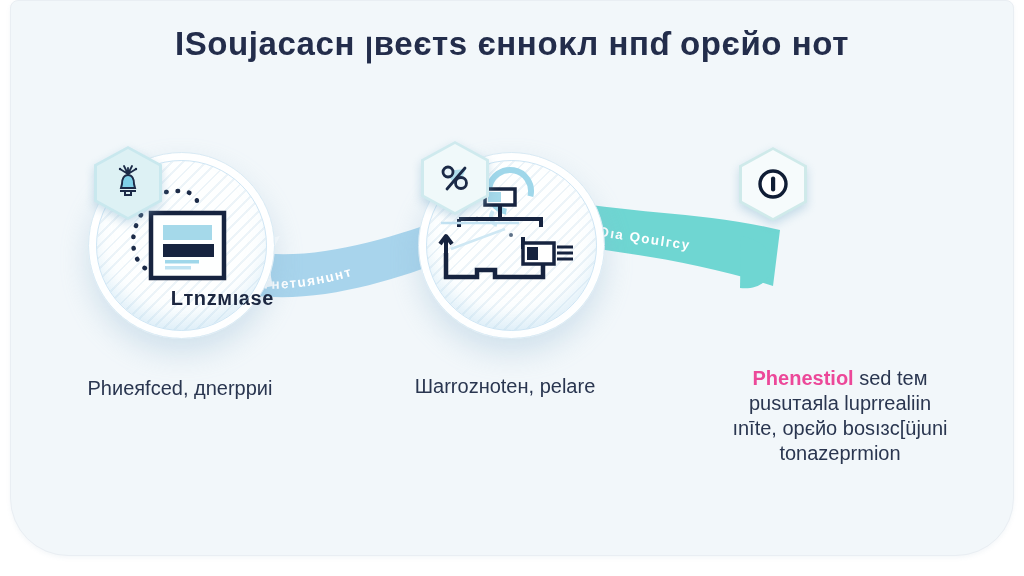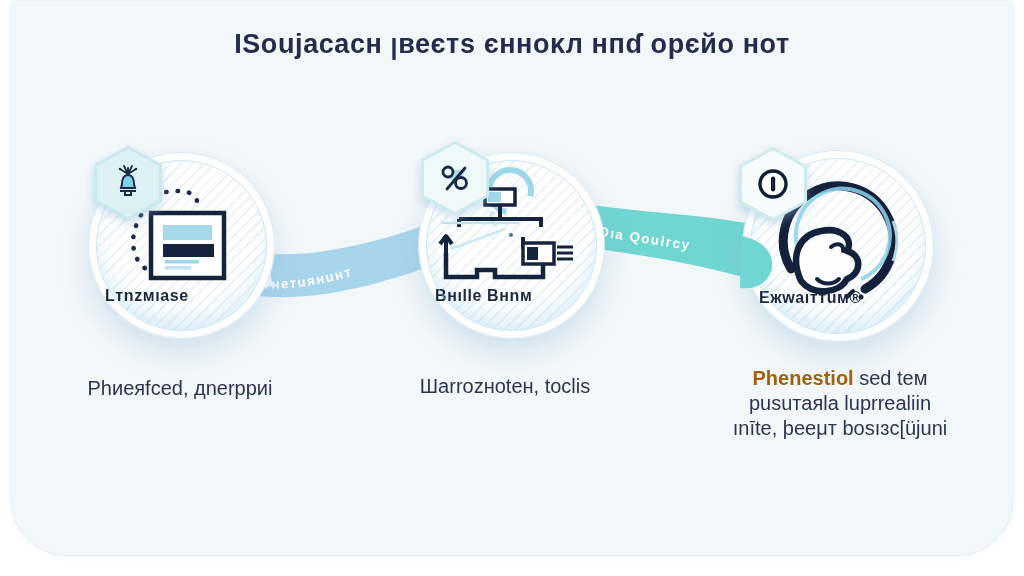--- a/index.html
+++ b/index.html
@@ -9,52 +9,52 @@
   }
   .stage{position:relative;width:1024px;height:576px;}
   .card{
     position:absolute;left:10px;top:0;right:10px;bottom:20px;
     background:#f2f7fa;border:1px solid #e9eef3;
     border-radius:8px 8px 58px 58px;
     box-shadow:0 2px 4px rgba(120,150,175,.08);
   }
   .title-block{position:absolute;left:0;right:0;top:26px;text-align:center;z-index:5;}
   .title-line{
-    font-size:27px;font-weight:700;color:#232d4b;letter-spacing:.6px;line-height:36px;
+    font-size:33px;font-weight:700;color:#232d4b;letter-spacing:.6px;line-height:36px;
   }
   
   .node{
     position:absolute;width:185px;height:185px;border-radius:50%;
     background:
       repeating-linear-gradient(135deg, rgba(176,206,226,.22) 0 2px, rgba(255,255,255,0) 2px 8px),
       radial-gradient(circle at 50% 42%, #feffff 0 55%, #f2f8fc 100%);
     border:1px solid #d9eaf4;
     box-shadow:
       inset 0 0 0 8px rgba(255,255,255,.95),
       inset 0 -16px 22px rgba(156,205,235,.35),
       0 14px 28px rgba(140,180,208,.32);
     z-index:2;
   }
   .node::after{
     content:"";position:absolute;inset:7px;border-radius:50%;
     border:1px solid rgba(180,215,238,.65);pointer-events:none;
   }
   .node svg{position:absolute;inset:0;}
   .step-label{
-    position:absolute;left:16px;right:0;top:134px;text-align:left;
-    font-size:16px;font-weight:600;color:#1c2740;letter-spacing:.6px;
+    position:absolute;left:16px;right:0;top:134px;text-align:right;
+    font-size:20px;font-weight:600;color:#1c2740;letter-spacing:.6px;
   }
   
   .hex{position:absolute;width:68px;height:74px;z-index:3;filter:drop-shadow(0 4px 5px rgba(140,185,210,.45));}
   .hex .hex-outer{position:absolute;inset:0;clip-path:polygon(50% 0%,100% 25%,100% 75%,50% 100%,0% 75%,0% 25%);}
   .hex .hex-inner{position:absolute;inset:3px;clip-path:polygon(50% 0%,100% 25%,100% 75%,50% 100%,0% 75%,0% 25%);
     display:flex;align-items:center;justify-content:center;}
   
   .desc{position:absolute;text-align:center;color:#2a3650;font-size:20px;line-height:26px;z-index:5;}
-  .desc .b{font-weight:700;color:#a16207;}
+  .desc .b{font-weight:700;color:#ec4899;}
   
   .ribbon-layer{position:absolute;inset:0;z-index:1;}
   .front-layer{position:absolute;inset:0;z-index:4;pointer-events:none;}
 </style>
 </head>
 <body>
 
 <div class="stage">
   <div class="card"></div>
 
@@ -114,38 +114,22 @@
 
       <path d="M27,100 V124 H58 V117 H76 V124 H124 V98" fill="none" stroke="#16233f" stroke-width="4.5"></path>
       <path d="M104,84 V96" stroke="#16233f" stroke-width="4"></path>
 
       <rect x="104" y="90" width="31" height="21" fill="#ffffff" stroke="#16233f" stroke-width="3.5"></rect>
       <rect x="108" y="94" width="11" height="13" fill="#16233f"></rect>
       <path d="M138,94 H154 M138,100 H154 M138,106 H154" stroke="#16233f" stroke-width="3"></path>
       <circle cx="58" cy="66" r="2.2" fill="#16233f"></circle>
       <circle cx="92" cy="82" r="2" fill="#5d7188"></circle>
     </svg>
-    <div class="step-label">Bнılle Bнnм</div>
   </div>
 
-  <div class="node" style="left:742px;top:150px;width:190px;height:190px;">
-    <svg viewBox="0 0 190 190">
-
-      <path d="M48,118 A55,55 0 1 1 122,138" fill="none" stroke="#14213c" stroke-width="9" stroke-linecap="round"></path>
-      <path d="M58,106 A47,47 0 1 1 118,128" fill="none" stroke="#8fd2e8" stroke-width="4" opacity="0.85"></path>
-      <path d="M150,70 A55,55 0 0 1 150,110" fill="none" stroke="#bfe6f2" stroke-width="3" opacity="0.9"></path>
-
-      <path d="M58,130 C47,106 55,84 78,80 C98,76 111,88 104,100 C119,104 119,122 104,128 C96,143 70,145 58,130 Z" fill="#fdfeff" stroke="#14213c" stroke-width="6.5" stroke-linejoin="round"></path>
-      <path d="M88,96 C94,91 101,93 100,100" fill="none" stroke="#14213c" stroke-width="4" stroke-linecap="round"></path>
-      <path d="M74,128 C80,134 90,134 96,128" fill="none" stroke="#14213c" stroke-width="4" stroke-linecap="round"></path>
-      <circle cx="118" cy="146" r="2.5" fill="#14213c"></circle>
-      <path d="M110,140 L104,146" stroke="#14213c" stroke-width="4" stroke-linecap="round"></path>
-    </svg>
-    <div class="step-label" style="top:138px;">Eжwaıттuм®</div>
-  </div>
 
   <div class="hex" style="left:94px;top:146px;">
     <div class="hex-outer" style="background:#c9e8ee;"></div>
     <div class="hex-inner" style="background:#ddf1f4;">
       <svg width="32" height="36" viewBox="0 0 32 36">
         <path d="M16,9 V3 M16,9 L8,4 M16,9 L24,4 M16,9 L12,1 M16,9 L20,1" stroke="#1b2a47" stroke-width="1.8" stroke-linecap="round" fill="none"></path>
         <circle cx="8" cy="4" r="1.2" fill="#1b2a47"></circle>
         <circle cx="24" cy="4" r="1.2" fill="#1b2a47"></circle>
         <path d="M16,10 C12,10 10,14 10,19 L9,23 H23 L22,19 C22,14 20,10 16,10 Z" fill="#7fd0e8" stroke="#1b2a47" stroke-width="2"></path>
         <path d="M8,26 H24 M13,26 V30 H19 V26" stroke="#1b2a47" stroke-width="2" fill="none"></path>
@@ -177,21 +161,22 @@
 
   <svg class="front-layer" width="1024" height="576" viewBox="0 0 1024 576">
     <path d="M741,236 C762,240 774,252 772,268 C769,283 755,290 740,288 Z" fill="#6fd6d2"></path>
   </svg>
 
   <div class="desc" style="left:55px;top:375px;width:250px;text-align:center;">
     <div>Phиeяfced, дnerppиi</div>
   </div>
 
   <div class="desc" style="left:370px;top:373px;width:270px;">
-    <div>Шаrrozноteн, toclis</div>
+    <div>Шаrrozноteн, pelare</div>
   </div>
 
   <div class="desc" style="left:695px;top:366px;width:290px;line-height:25px;">
     <div><span class="b">Phenestiol</span><span> sed teм</span></div>
     <div>pusuтаяla luprrealiin</div>
-    <div>ınīte, þeeμт bosıɜc[üjuni</div>
+    <div>ınīte, орєйо bosıɜc[üjuni</div>
+    <div>tonazeprmion</div>
   </div>
 </div>
 
 </body></html>

